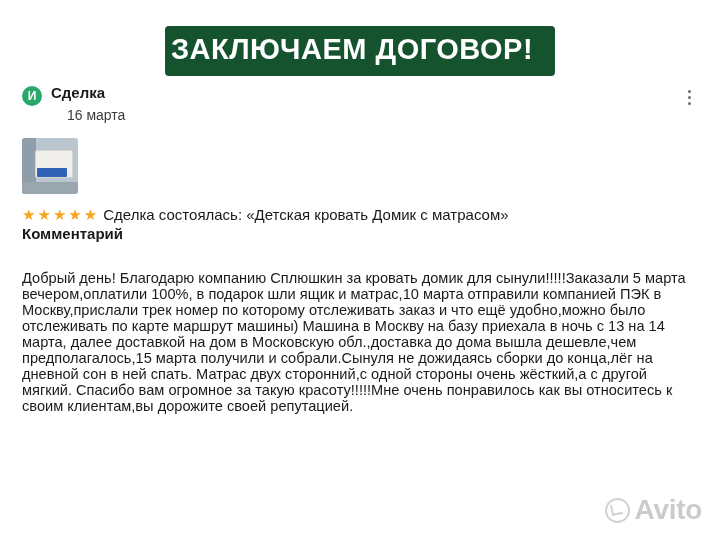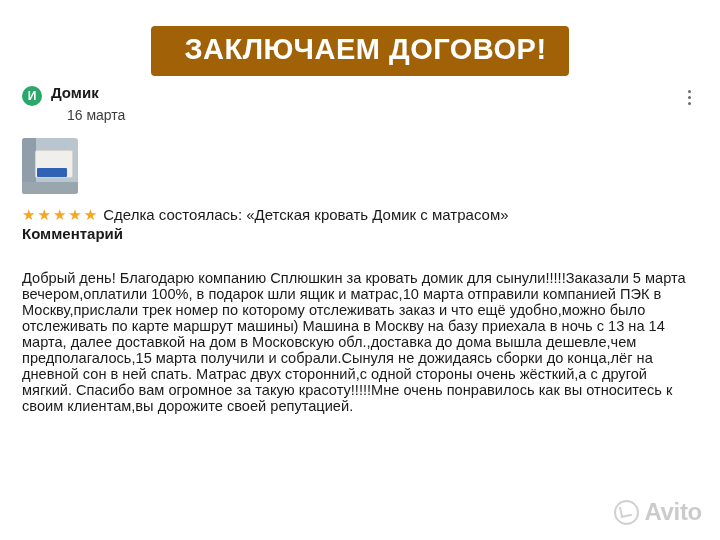--- a/index.html
+++ b/index.html
@@ -24,26 +24,26 @@
   
   .banner-wrap {
     position: absolute;
     left: 0;
     top: 26px;
     width: 720px;
     display: flex;
     justify-content: center;
   }
   .banner {
-    background: #a16207;
+    background: #14532d;
     color: #ffffff;
     font-size: 29px;
     font-weight: bold;
     letter-spacing: 0.5px;
-    padding: 8px 22px 10px 33px;
+    padding: 8px 22px 10px 6px;
     border-radius: 4px;
     line-height: 1.1;
     white-space: nowrap;
     font-family: "Liberation Sans", sans-serif;
   }
 
   
   .card {
     position: absolute;
     left: 22px;
@@ -213,41 +213,41 @@
     position: absolute;
     left: 4px;
     top: 4px;
     width: 9px;
     height: 9px;
     border-left: 2px solid #9a9a9a;
     border-bottom: 2px solid #9a9a9a;
     transform: rotate(-12deg);
   }
   .wm-text {
-    font-size: 24px;
+    font-size: 28px;
     color: #8d8d8d;
     font-weight: bold;
     letter-spacing: -0.3px;
   }
 </style>
 </head>
 <body>
 
 <div class="page">
 
   <div class="banner-wrap">
     <div class="banner">ЗАКЛЮЧАЕМ ДОГОВОР!</div>
   </div>
 
   <div class="card">
 
     <div class="head-row">
       <div class="avatar">И</div>
       <div class="head-text">
-        <div class="author">Домик</div>
+        <div class="author">Сделка</div>
         <div class="date">16 марта</div>
       </div>
       <div class="kebab">
         <span></span>
         <span></span>
         <span></span>
       </div>
     </div>
 
     <div class="thumb">

